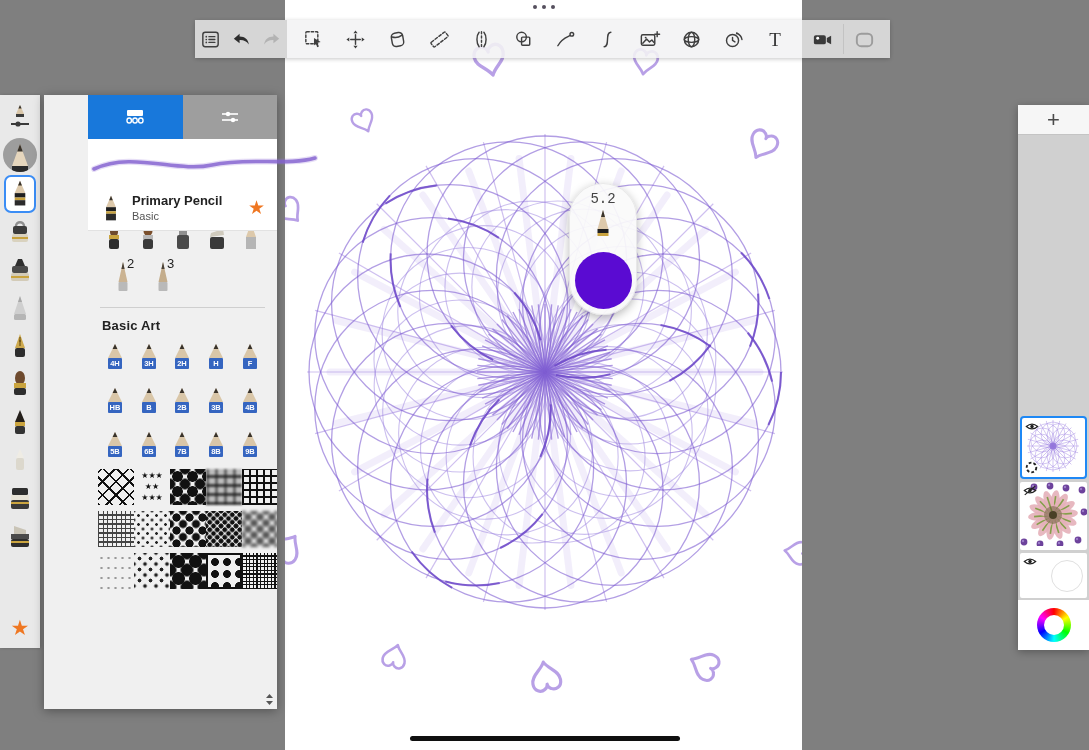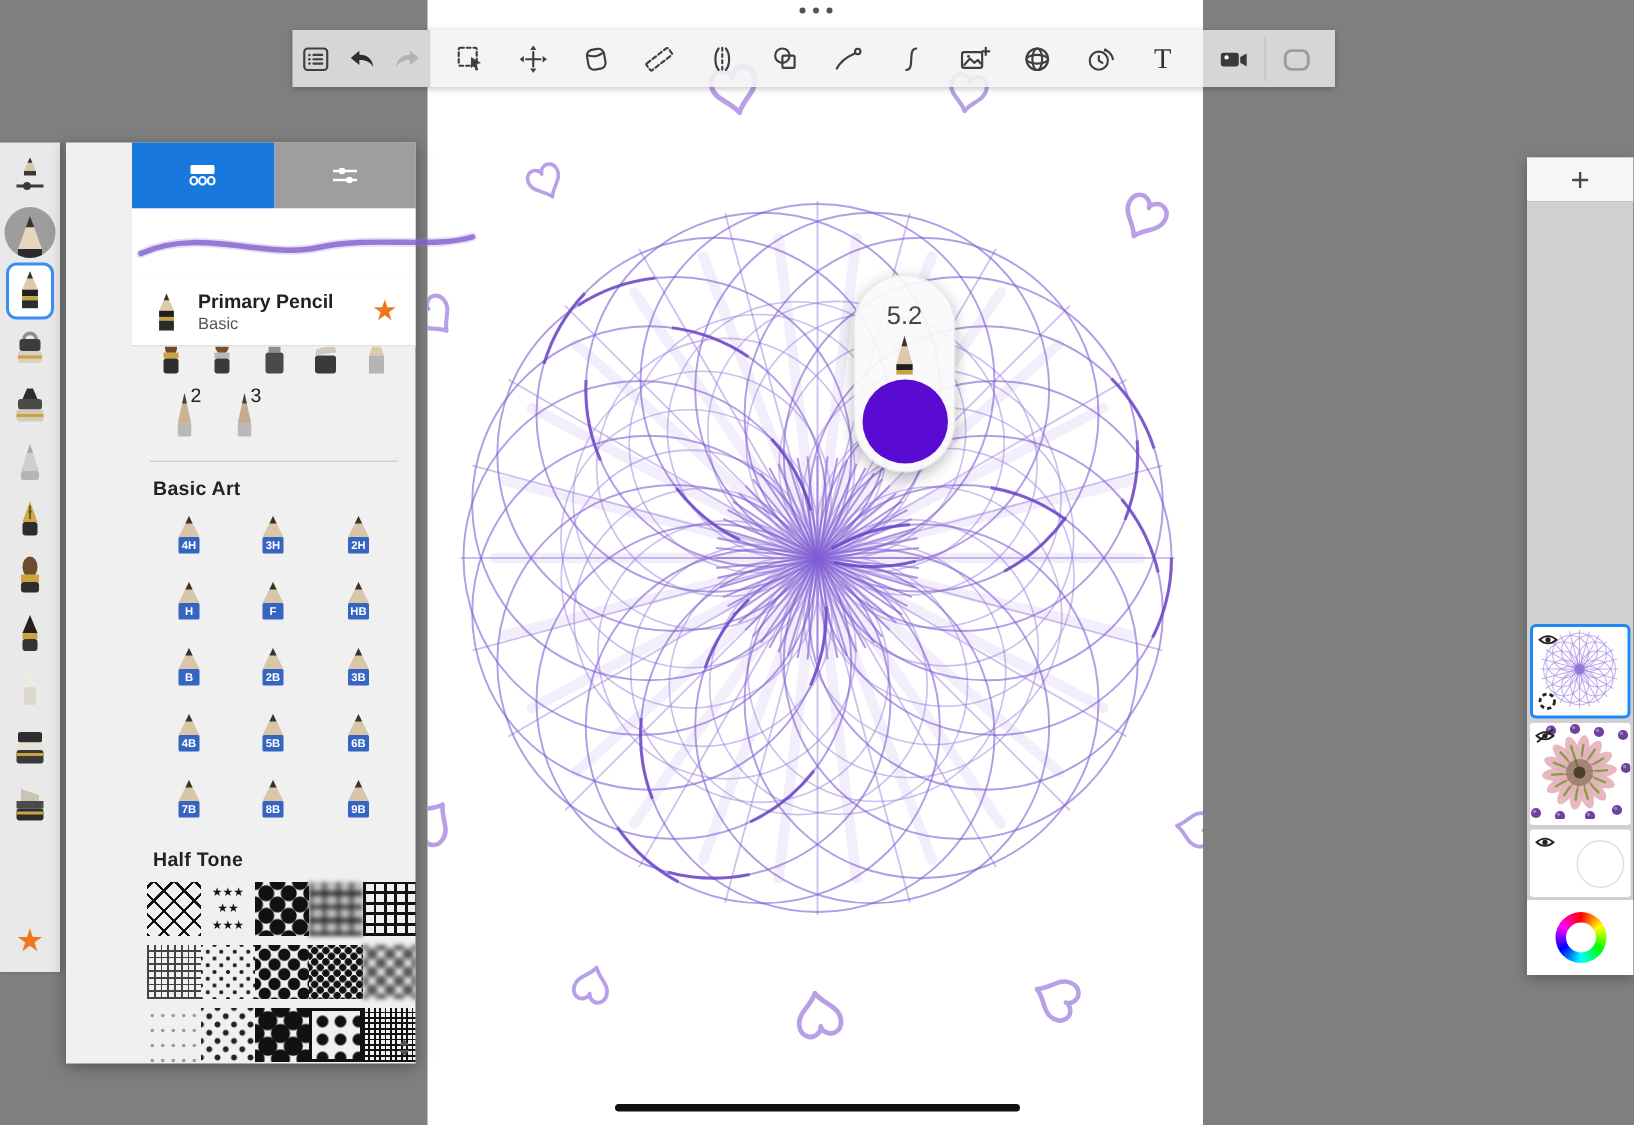--- a/index.html
+++ b/index.html
@@ -51,21 +51,21 @@
   .bp-fav { margin-left:auto; font-size:19px; color:#ef7722; cursor:pointer; line-height:1; }
   .bp-body { flex:1; overflow:hidden; padding:0 10px; position:relative; }
   .partial-row { height:24px; overflow:hidden; display:flex; justify-content:space-between; padding:0 6px; }
   .partial-row svg { width:20px; height:34px; margin-top:-12px; }
   .numbered-row { height:48px; display:flex; gap:22px; padding-left:16px; align-items:center; }
   .np { position:relative; cursor:pointer; }
   .np svg { width:18px; height:34px; }
   .pnum { position:absolute; top:-4px; left:13px; font-size:13px; color:#222; }
   .bp-div { border-top:1px solid #cfcfcf; margin:4px 2px 0; }
   .sec-title { font-size:13px; color:#222; font-weight:bold; letter-spacing:.2px; padding:10px 4px 6px; }
-  .pgrid { display:grid; grid-template-columns:repeat(3,1fr); row-gap:4px; }
+  .pgrid { display:grid; grid-template-columns:repeat(5,1fr); row-gap:4px; }
   .pcell { display:flex; align-items:center; justify-content:center; height:40px; cursor:pointer; }
   .pcell svg { width:26px; height:32px; }
   .pcell text { font-family:"Liberation Sans",sans-serif; font-weight:bold; }
   .htgrid { display:grid; grid-template-columns:repeat(5,1fr); row-gap:6px; margin-top:2px; }
   .ht { width:36px; height:36px; justify-self:center; cursor:pointer; }
   .ht1 { background:repeating-linear-gradient(45deg,#111 0 1.6px,transparent 1.6px 9.5px),repeating-linear-gradient(-45deg,#111 0 1.6px,transparent 1.6px 9.5px); }
   .ht2::before { content:"\2605 \2605 \2605\A \2605 \2605\A\2605 \2605 \2605"; white-space:pre; display:block; font-size:8px; line-height:11px; color:#111; text-align:center; padding-top:1px; }
   .ht3 { background:radial-gradient(circle,#111 5px,transparent 5.6px) 0 0/15px 15px,radial-gradient(circle,#111 5px,transparent 5.6px) 7.5px 7.5px/15px 15px; }
   .ht4 { background:repeating-linear-gradient(0deg,rgba(20,20,20,.8) 0 3px,rgba(20,20,20,.15) 3px 9px),repeating-linear-gradient(90deg,rgba(20,20,20,.55) 0 3px,rgba(20,20,20,.1) 3px 9px); filter:blur(1.3px); }
   .ht5 { background:repeating-linear-gradient(0deg,#111 0 1.8px,transparent 1.8px 7px),repeating-linear-gradient(90deg,#111 0 1.8px,transparent 1.8px 7px); }
@@ -78,21 +78,21 @@
   .ht12{ background:radial-gradient(circle,#222 1.7px,transparent 2.2px) 0 0/11px 11px,radial-gradient(circle,#222 1.7px,transparent 2.2px) 5.5px 5.5px/11px 11px; }
   .ht13{ background:radial-gradient(circle,#111 6px,transparent 6.7px) 0 0/17px 17px,radial-gradient(circle,#111 6px,transparent 6.7px) 8.5px 8.5px/17px 17px; }
   .ht14{ border:2.5px solid #111; background:radial-gradient(circle,#111 3.6px,transparent 4.2px) 1px 1px/12px 12px; }
   .ht15{ background:repeating-linear-gradient(0deg,#111 0 1.2px,transparent 1.2px 3.6px),repeating-linear-gradient(90deg,#111 0 1.2px,transparent 1.2px 3.6px); }
   .bp-resize { position:absolute; right:3px; bottom:2px; font-size:10px; color:#555; cursor:ns-resize; }
 
   
   .puck { position:absolute; left:569px; top:183px; width:68px; height:132px; border-radius:34px;
           background:rgba(250,250,250,.92); border:1px solid rgba(0,0,0,.07);
           box-shadow:0 3px 10px rgba(0,0,0,.28); display:flex; flex-direction:column; align-items:center; cursor:grab; }
-  .puck-size { font-size:17px; color:#444; margin-top:17px; }
+  .puck-size { font-size:14px; color:#444; margin-top:7px;font-family:Liberation Mono, monospace; }
   .puck svg { width:18px; height:30px; margin-top:2px; }
   .puck-color { width:57px; height:57px; border-radius:50%; background:#5a0bd2; margin-top:auto; margin-bottom:5px; cursor:pointer; }
 
   
   .layers { position:absolute; left:1018px; top:105px; width:71px; height:545px; background:#d0d0d0;
             box-shadow:0 2px 8px rgba(0,0,0,.3); display:flex; flex-direction:column; }
   .lp-add { height:30px; flex:0 0 30px; background:#f6f6f6; display:flex; align-items:center; justify-content:center;
             font-size:22px; color:#4a4a4a; cursor:pointer; border-bottom:1px solid #c4c4c4; }
   .lp-spacer { flex:1; }
   .layer-card { position:relative; margin:1px 2px 2px; background:#fff; border-radius:2px; cursor:pointer; overflow:hidden; }
@@ -728,21 +728,20 @@
         </div>
       <div class="pcell">
           <svg viewBox="0 0 26 32">
             <polygon points="13,1 20,15 6,15" fill="#d9c6a8"></polygon>
             <polygon points="13,1 15.4,6 10.6,6" fill="#39332b"></polygon>
             <rect x="6" y="15" width="14" height="11" rx="1" fill="#3565c0"></rect>
             <text x="13" y="23" text-anchor="middle" font-size="7.5" fill="#fff">9B</text>
           </svg>
         </div>
     </div>
-    <div class="sec-title">Half Tone</div>
     <div class="htgrid">
       <div class="ht ht1"></div>
       <div class="ht ht2"></div>
       <div class="ht ht3"></div>
       <div class="ht ht4"></div>
       <div class="ht ht5"></div>
       <div class="ht ht6"></div>
       <div class="ht ht7"></div>
       <div class="ht ht8"></div>
       <div class="ht ht9"></div>

